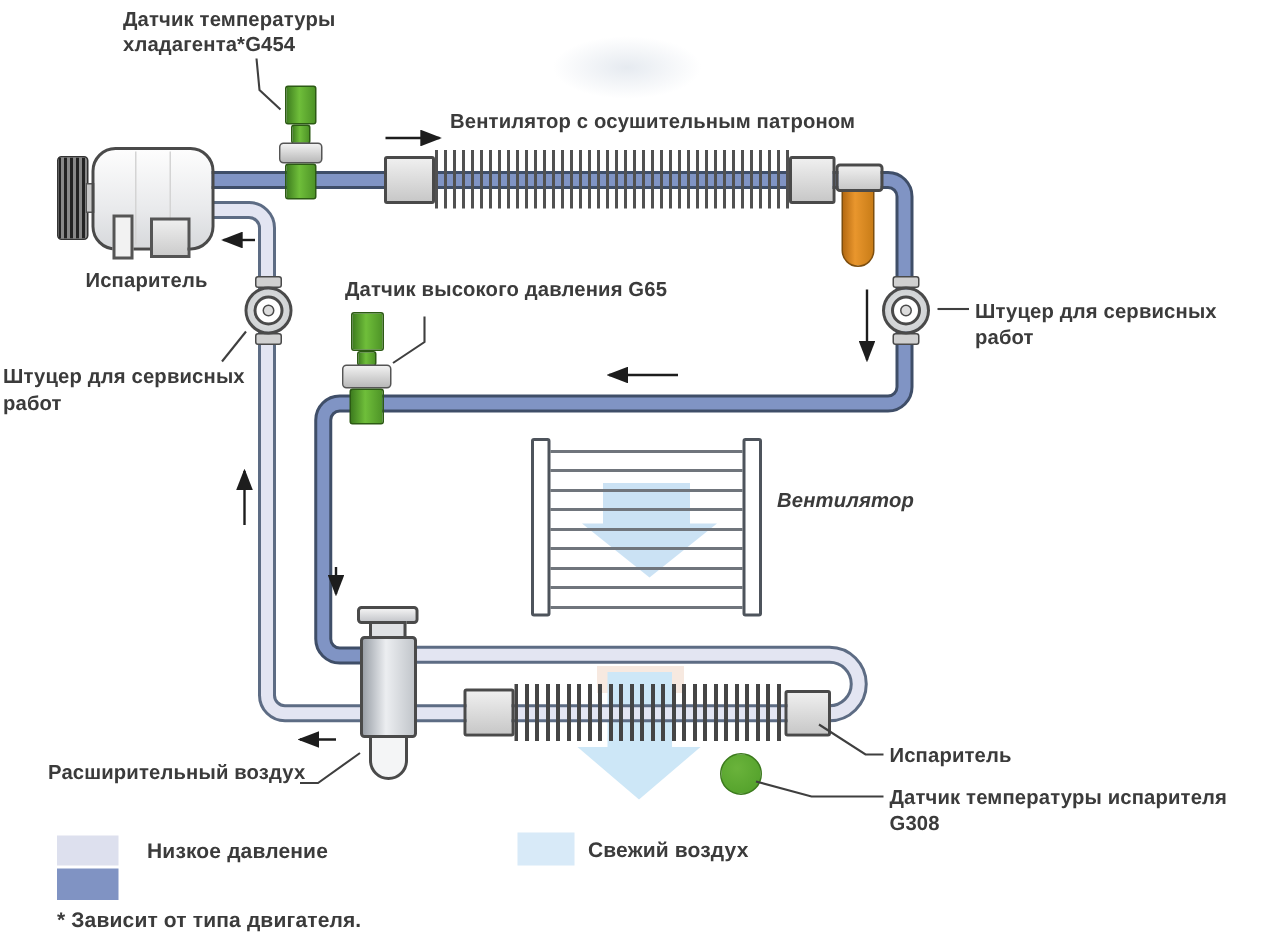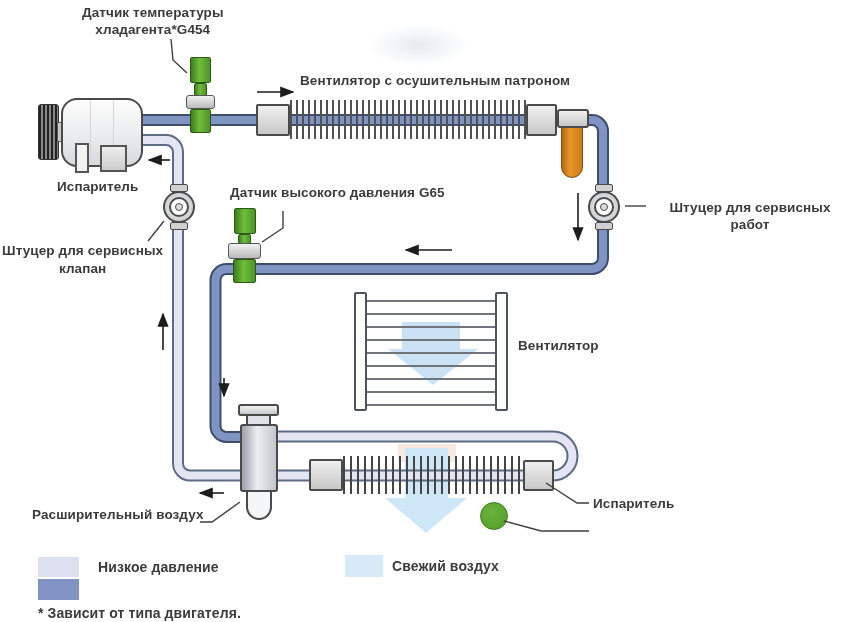--- a/index.html
+++ b/index.html
@@ -1,21 +1,21 @@
 <!DOCTYPE html>
 <html><head>
 <meta charset="utf-8">
 <style>
   html,body{margin:0;padding:0;background:#fff;}
   #canvas{position:relative;width:850px;height:622px;background:#fff;overflow:hidden;
           font-family:"Liberation Sans","DejaVu Sans",sans-serif;}
   .abs{position:absolute;box-sizing:border-box;}
   svg.layer{position:absolute;left:0;top:0;pointer-events:none;}
   .lbl{position:absolute;font-size:13.5px;font-weight:600;color:#3b3b3b;
-       white-space:pre-line;line-height:17px;letter-spacing:.1px;text-align:center;}
+       white-space:pre-line;line-height:17px;letter-spacing:.1px;}
   .legend-lbl{font-size:14px;line-height:21px;}
   .block{background:linear-gradient(180deg,#efefef,#c8c8c8);border:2px solid #4a4a4a;border-radius:2px;}
   .ribs-cond{background:repeating-linear-gradient(90deg,#515151 0 2px,transparent 2px 6px);}
   .ribs-evap{background:repeating-linear-gradient(90deg,#454545 0 2.5px,transparent 2.5px 7px);}
   .green{background:linear-gradient(90deg,#3e7d1f,#6fbe3a 45%,#4e9427);border:1.5px solid #2c5a14;border-radius:2px;}
   .nut{background:linear-gradient(180deg,#f1f1f1,#b9b9b9);border:1.5px solid #555;border-radius:3px;}
   .port-outer{background:radial-gradient(circle,#e8e8e8,#c6cacd);border:2px solid #4a4a4a;border-radius:50%;}
   .port-mid{background:#fff;border:2px solid #4a4a4a;border-radius:50%;}
   .port-core{background:#dcdcdc;border:1.5px solid #4a4a4a;border-radius:50%;}
   .flange{background:#d0d0d0;border:1.5px solid #4a4a4a;border-radius:2px;}
@@ -138,24 +138,25 @@
       <polyline points="240,502 212,522 200,522"></polyline>
     </g>
   </svg>
 
   <div class="lbl" style="left:82px;top:4px;">Датчик температуры
 хладагента*G454</div>
   <div class="lbl" style="left:300px;top:72px;">Вентилятор с осушительным патроном</div>
   <div class="lbl" style="left:57px;top:178px;">Испаритель</div>
   <div class="lbl" style="left:230px;top:184px;">Датчик высокого давления G65</div>
   <div class="lbl" style="left:2px;top:242px;line-height:18px;">Штуцер для сервисных
-клапан</div>
+работ</div>
   <div class="lbl" style="left:650px;top:199px;">Штуцер для сервисных работ</div>
-  <div class="lbl" style="left:518px;top:337px;">Вентилятор</div>
+  <div class="lbl" style="left:518px;top:325px;font-style:italic;">Вентилятор</div>
   <div class="lbl" style="left:593px;top:495px;">Испаритель</div>
+  <div class="lbl" style="left:593px;top:523px;">Датчик температуры испарителя G308</div>
   <div class="lbl" style="left:32px;top:506px;">Расширительный воздух</div>
 
   <div class="swatch" style="left:38px;top:557px;width:41px;height:20px;background:#dde0ee;"></div>
   <div class="swatch" style="left:38px;top:579px;width:41px;height:21px;background:#8093c3;"></div>
   <div class="swatch" style="left:345px;top:555px;width:38px;height:22px;background:#d8eaf8;"></div>
   <div class="lbl legend-lbl" style="left:98px;top:557px;">Низкое давление</div>
   <div class="lbl legend-lbl" style="left:392px;top:556px;">Свежий воздух</div>
   <div class="lbl legend-lbl" style="left:38px;top:603px;">* Зависит от типа двигателя.</div>
 
 </div>

